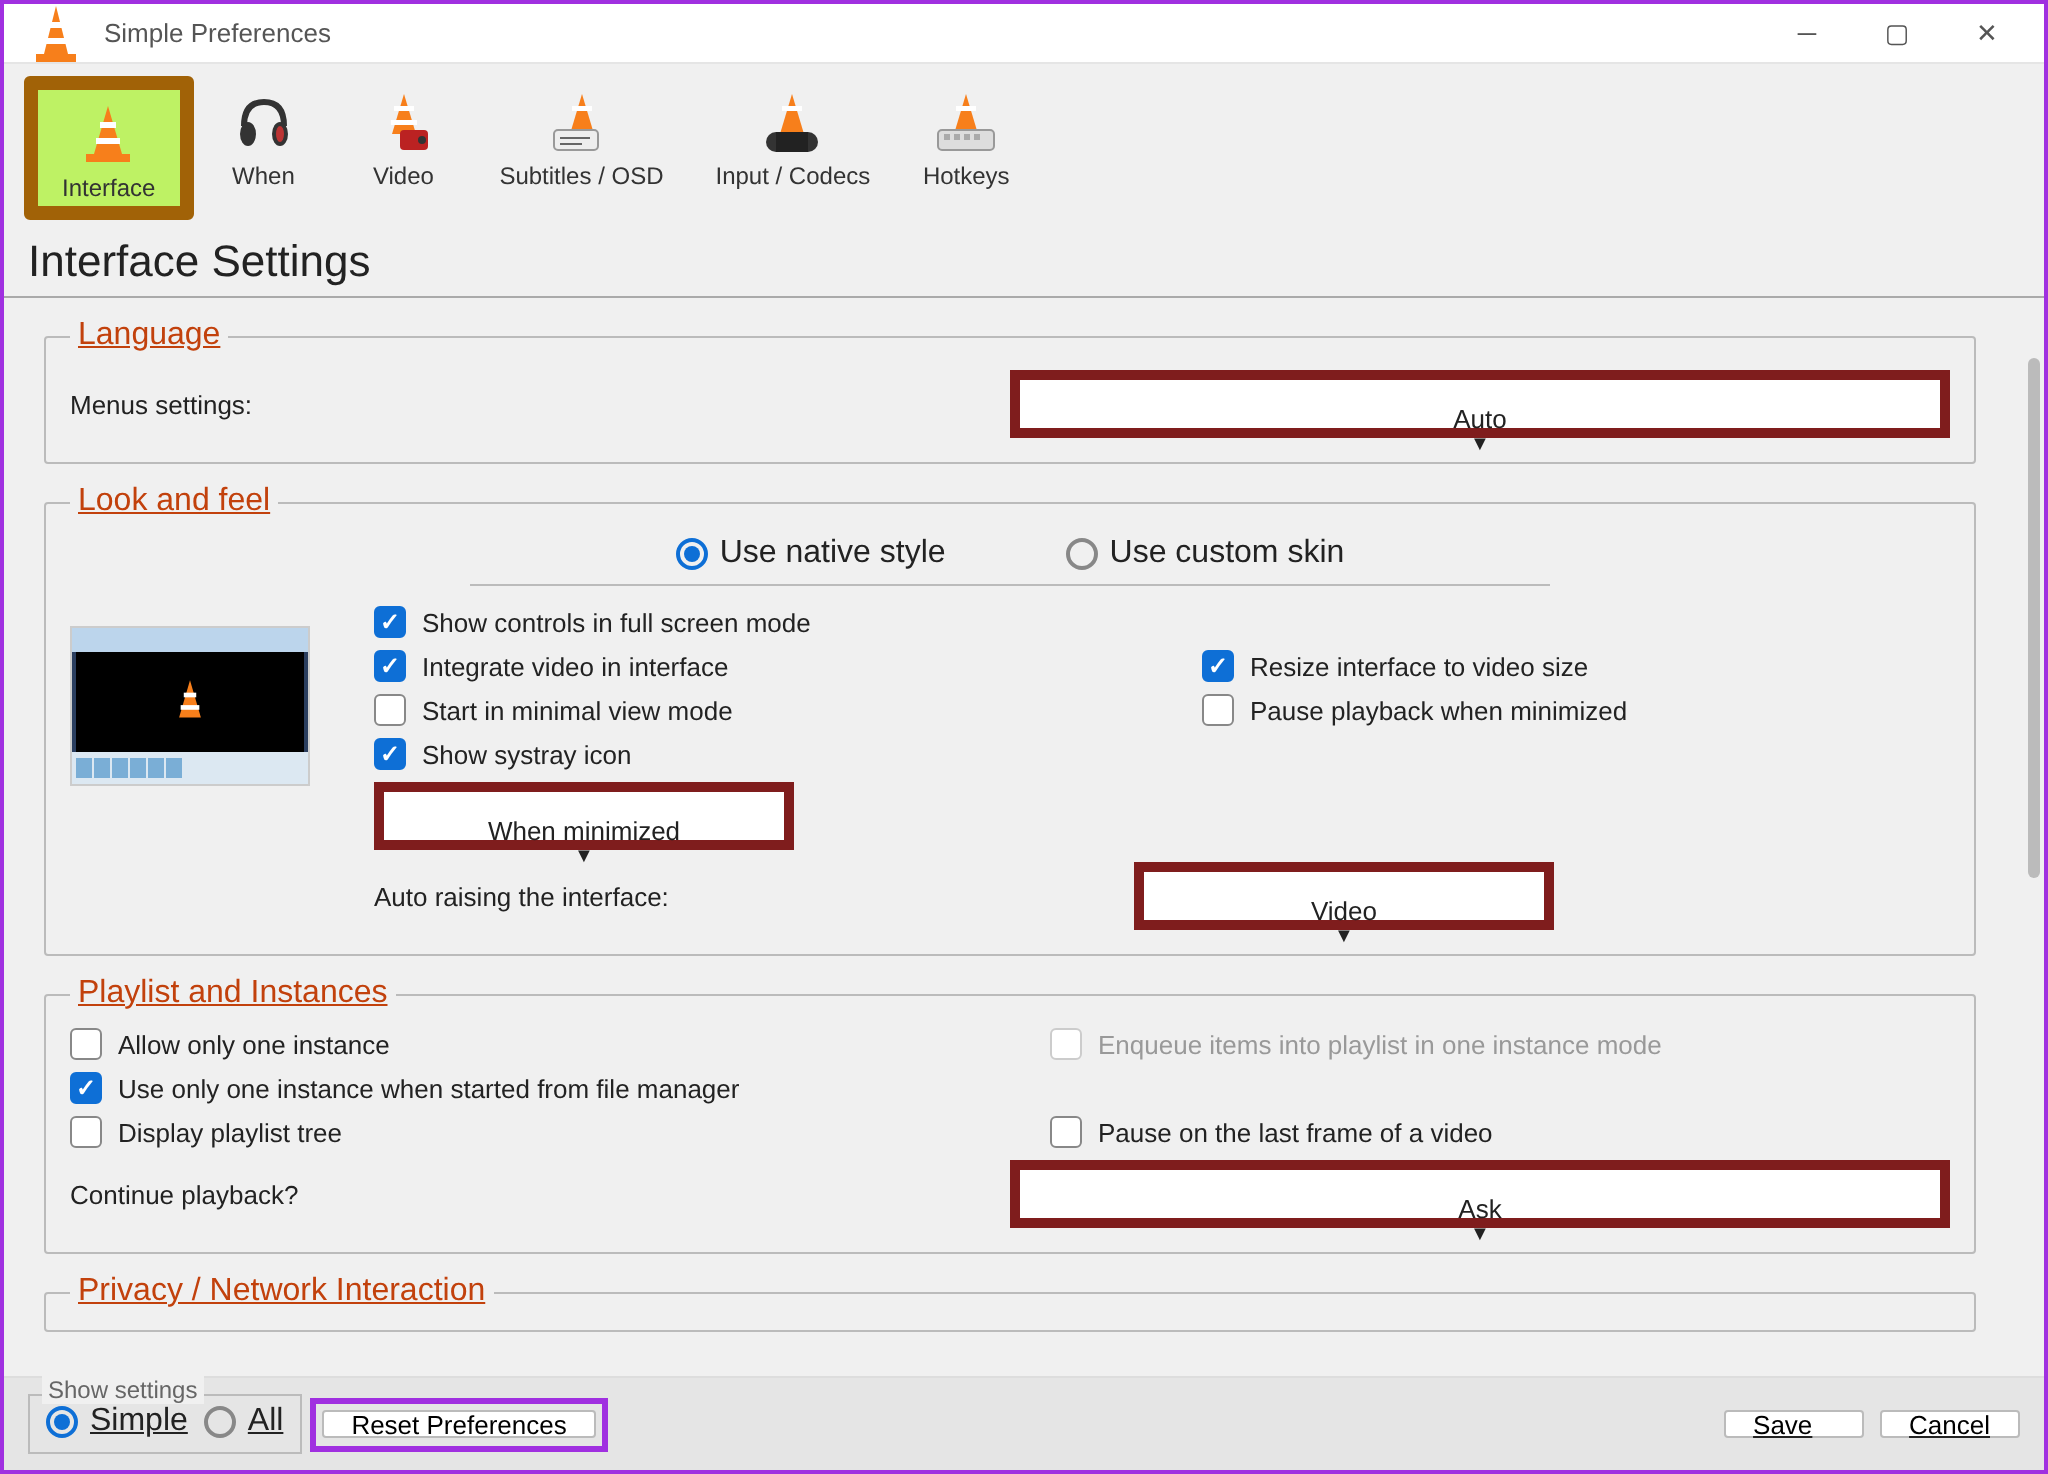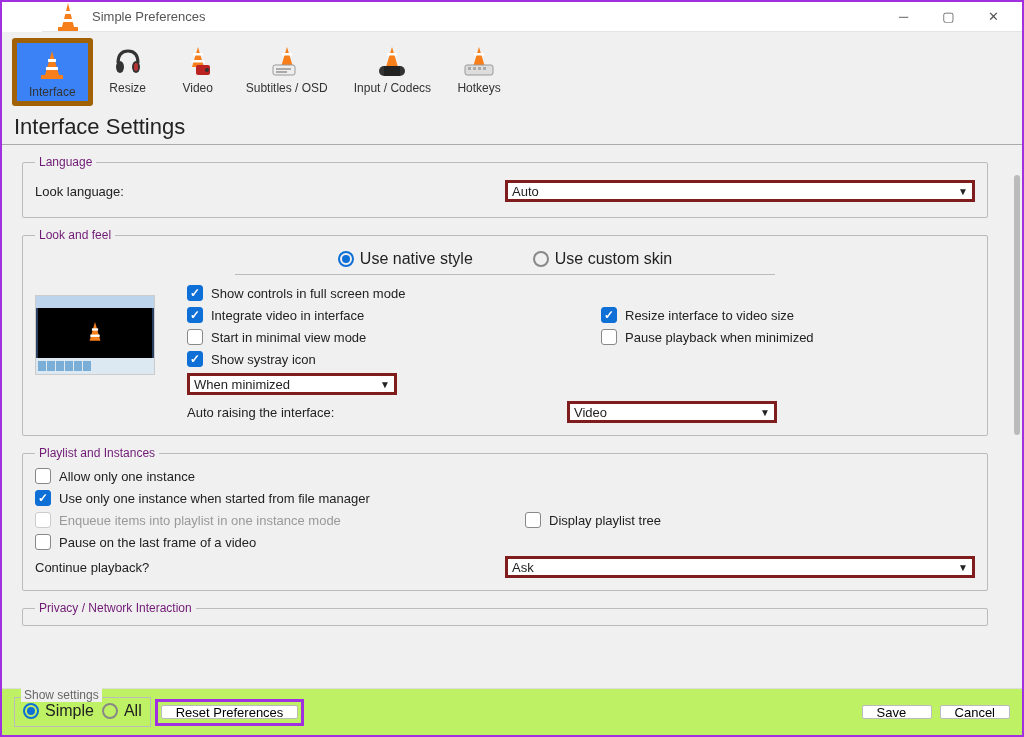--- a/index.html
+++ b/index.html
@@ -20,21 +20,20 @@
   border: 2px solid #a030e0;
   background: #fff;
 }
 .titlebar {
   height: 30px;
   display: flex;
   align-items: center;
   padding: 0 6px 0 8px;
   background: #fff;
   border-bottom: 1px solid #e5e5e5;
-  margin-left: 40px;
 }
 .titlebar .title { margin-left: 6px; color: #555; font-size: 13px; }
 .titlebar .ctrl { margin-left: auto; display: flex; }
 .titlebar .ctrlbtn {
   width: 45px; height: 28px;
   display: flex; align-items: center; justify-content: center;
   color: #555;
 }
 .topnav {
   display: flex;
@@ -44,22 +43,22 @@
 }
 .catbtn {
   display: flex; flex-direction: column; align-items: center;
   padding: 4px 12px 2px;
   min-width: 70px;
   border: 1px solid transparent;
   border-radius: 3px;
   cursor: pointer;
 }
 .catbtn.active {
-  background: #3b82f6;
-  border: 5px solid #a16207;
+  background: #bef264;
+  border: 7px solid #a16207;
 }
 .catlabel { font-size: 12px; color: #333; margin-top: 2px; }
 .cone-svg { width: 36px; height: 36px; }
 .icon-svg { width: 36px; height: 36px; display: flex; align-items: center; justify-content: center; }
 .pagetitle {
   font-size: 22px;
   font-weight: 400;
   padding: 6px 12px 4px;
   color: #222;
   background: #f0f0f0;
@@ -88,38 +87,40 @@
   border-radius: 3px;
 }
 fieldset {
   border: 1px solid #bbb;
   border-radius: 2px;
   margin: 10px 8px;
   padding: 8px 12px 12px;
   position: relative;
 }
 legend {
-  font-size: 12px;
-  color: #701a75;
+  font-size: 16px;
+  color: #c2410c;
   padding: 0 4px;
+  text-decoration: underline;
 }
 .row {
   display: flex;
   align-items: center;
   min-height: 28px;
 }
 .label-col { flex: 1; }
 .field-col { flex: 1; }
 select, .combo {
   width: 100%;
   height: 22px;
-  border: 3px solid #7f1d1d;
+  border: 5px solid #7f1d1d;
   background: #fff;
   font-size: 13px;
-  padding: 0 4px;
+  padding: 12px 4px;
+  flex-direction: column;
 }
 .combo {
   display: flex;
   align-items: center;
   justify-content: space-between;
   padding-right: 4px;
 }
 .combo .arrow { font-size: 10px; }
 .radio-row {
   display: flex;
@@ -186,22 +187,23 @@
 .lookfeel-cols .fullrow .label-col { width: 380px; flex: none; }
 .lookfeel-cols .fullrow .field-col { width: 210px; flex: none; }
 .pi-body { display: grid; grid-template-columns: 1fr 1fr; gap: 6px 40px; }
 .pi-body .fullrow { grid-column: 1 / -1; display:flex; align-items:center; }
 .pi-body .fullrow .label-col { flex:1; }
 .pi-body .fullrow .field-col { flex:1; }
 .bottombar {
   display: flex;
   align-items: center;
   padding: 8px 12px;
-  background: #bef264;
+  background: #e5e5e5;
   border-top: 1px solid #ddd;
+  text-decoration: underline;
 }
 .showset {
   border: 1px solid #bbb;
   padding: 4px 8px 6px;
   position: relative;
   display: flex;
   align-items: center;
   gap: 8px;
 }
 .showset .legendlbl {
@@ -263,21 +265,21 @@
     </div>
     <div class="catbtn">
       <div class="icon-svg">
         <svg viewBox="0 0 36 36" width="36" height="36">
             <path d="M8 20 Q8 8 18 8 Q28 8 28 20" stroke="#333" stroke-width="3" fill="none"></path>
             <ellipse cx="10" cy="24" rx="4" ry="6" fill="#333"></ellipse>
             <ellipse cx="26" cy="24" rx="4" ry="6" fill="#333"></ellipse>
             <ellipse cx="26" cy="24" rx="2" ry="4" fill="#b33"></ellipse>
           </svg>
       </div>
-      <span class="catlabel">Resize</span>
+      <span class="catlabel">When</span>
     </div>
     <div class="catbtn">
       <div class="icon-svg">
         <svg viewBox="0 0 36 36" width="36" height="36">
             <path d="M18 4 L24 24 L12 24 Z" fill="#f77f1b"></path>
             <rect x="13" y="10" width="10" height="2.5" fill="#fff"></rect>
             <rect x="11.5" y="17" width="13" height="2.5" fill="#fff"></rect>
             <rect x="16" y="22" width="14" height="10" rx="2" fill="#b22"></rect>
             <circle cx="27" cy="27" r="2" fill="#333"></circle>
           </svg>
@@ -325,21 +327,21 @@
   </div>
 
   <div class="pagetitle">Interface Settings</div>
 
   <div class="contentwrap">
     <div class="contentscroll">
 
       <fieldset>
         <legend>Language</legend>
         <div class="row">
-          <div class="label-col">Look language:</div>
+          <div class="label-col">Menus settings:</div>
           <div class="field-col">
             <div class="combo">
               <span>Auto</span>
               <span class="arrow">▼</span>
             </div>
           </div>
         </div>
       </fieldset>
 
       <fieldset>
@@ -421,27 +423,27 @@
         </div>
       </fieldset>
 
       <fieldset>
         <legend>Playlist and Instances</legend>
         <div class="pi-body">
           <label class="chklbl">
               <span class="chk"></span>
               <span>Allow only one instance</span>
             </label>
+          <label class="chklbl disabled">
+              <span class="chk disabled"></span>
+              <span>Enqueue items into playlist in one instance mode</span>
+            </label>
           <label class="chklbl" style="grid-column:1 / -1">
               <span class="chk checked"></span>
               <span>Use only one instance when started from file manager</span>
-            </label>
-          <label class="chklbl disabled">
-              <span class="chk disabled"></span>
-              <span>Enqueue items into playlist in one instance mode</span>
             </label>
           <label class="chklbl">
               <span class="chk"></span>
               <span>Display playlist tree</span>
             </label>
           <label class="chklbl">
               <span class="chk"></span>
               <span>Pause on the last frame of a video</span>
             </label>
           <div class="fullrow">

